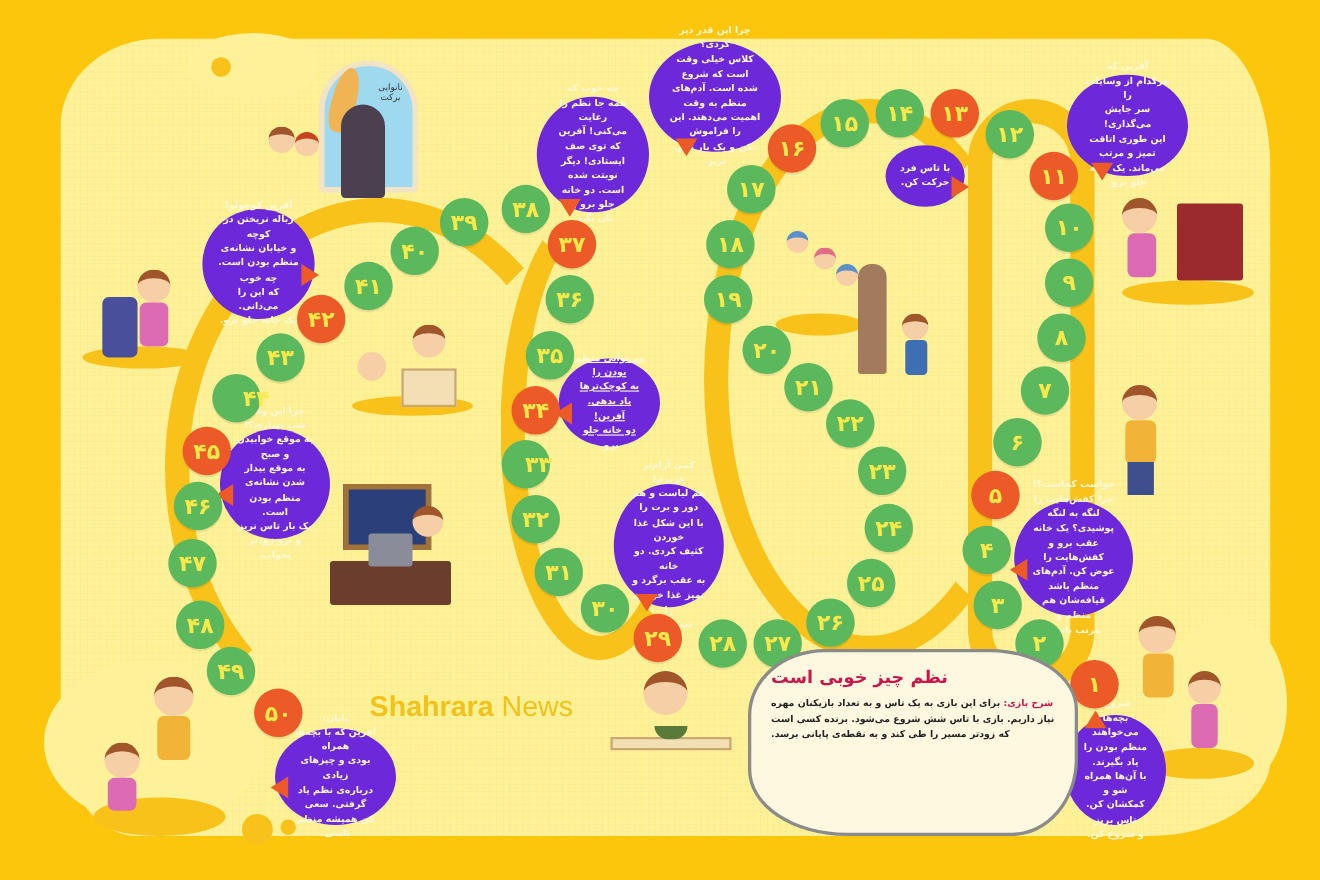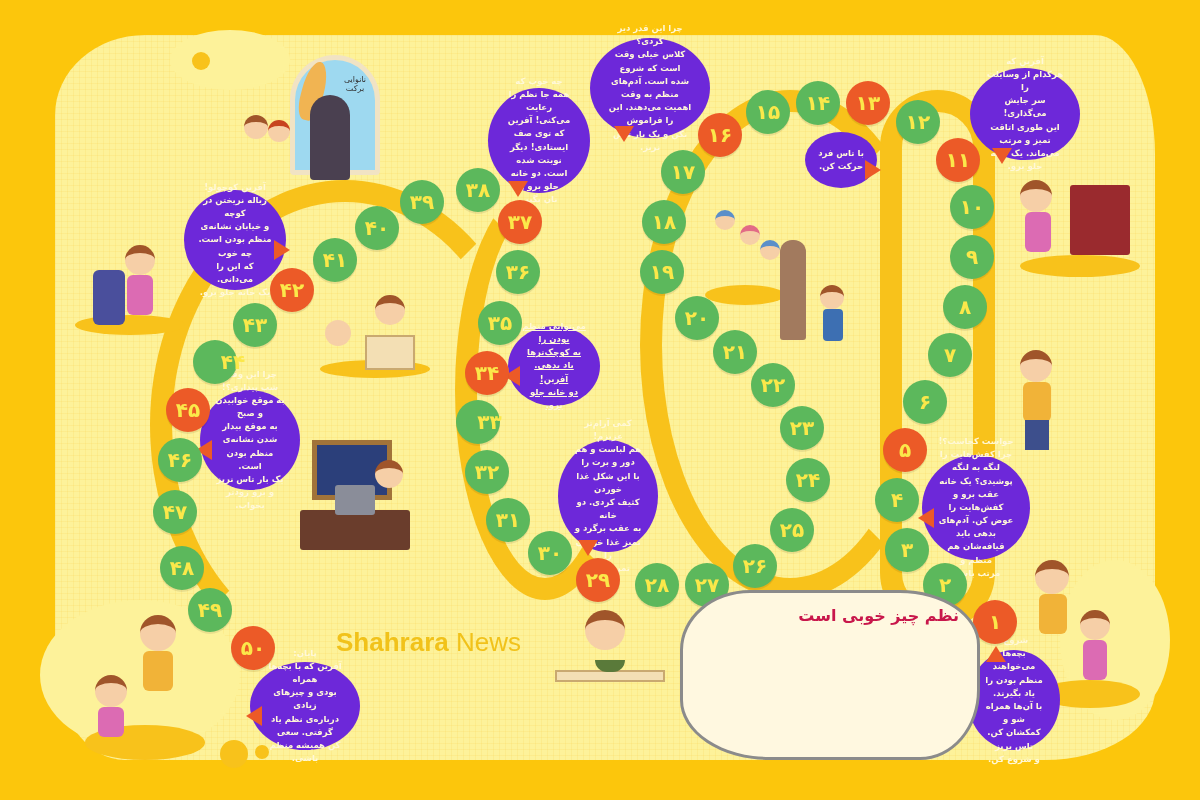--- a/index.html
+++ b/index.html
@@ -37,21 +37,21 @@
     content: ""; position: absolute; width: 0; height: 0;
     border: 10px solid transparent;
   }
   .tail-left::after { left: -14px; top: 50%; border-right: 16px solid #ec5a27; }
   .tail-right::after { right: -14px; top: 50%; border-left: 16px solid #ec5a27; }
   .tail-down::after { bottom: -14px; left: 20%; border-top: 16px solid #ec5a27; }
   .tail-up::after { top: -14px; left: 20%; border-bottom: 16px solid #ec5a27; }
   .info-cloud {
     position: absolute; left: 680px; top: 590px; width: 300px; height: 170px;
     background: #fff8e0; border: 3px solid #8b8b8b; border-radius: 70px 80px 60px 90px / 60px 55px 70px 60px;
-    direction: rtl; text-align: right; padding: 10px 18px;
+    direction: rtl; text-align: left; padding: 10px 18px;
     font-size: 8.5px; line-height: 1.65; color: #222; font-weight: bold;
   }
   .info-title { color: #c8174b; font-size: 16px; font-weight: bold; margin-bottom: 4px; }
   .info-label { color: #c8174b; }
   .watermark {
     position: absolute; left: 336px; top: 627px; font-family: "Liberation Sans", sans-serif;
     font-size: 26px; color: #f1c21a;
   }
   .watermark b { font-weight: bold; }
   .scene { position: absolute; }
@@ -159,21 +159,21 @@
       <span>کمکشان کن. تاس بریز</span>
       <span>و شروع کن.</span>
     </div>
   </div>
 <div class="bubble tail-left" style="left:922px;top:455px;width:108px;height:105px;">
     <div>
       <span>حواست کجاست؟!</span>
       <span>چرا کفش‌هایت را لنگه به لنگه</span>
       <span>پوشیدی؟ یک خانه عقب برو و</span>
       <span>کفش‌هایت را عوض کن. آدم‌های</span>
-      <span>بدهی باید قیافه‌شان هم منظم و</span>
+      <span>منظم باشد قیافه‌شان هم منظم و</span>
       <span>مرتب باشد.</span>
     </div>
   </div>
 <div class="bubble tail-down" style="left:970px;top:68px;width:110px;height:92px;">
     <div>
       <span>آفرین که</span>
       <span>هرکدام از وسایلت را</span>
       <span>سر جایش می‌گذاری!</span>
       <span>این طوری اتاقت تمیز و مرتب</span>
       <span>می‌ماند. یک خانه جلو برو.</span>
@@ -301,15 +301,19 @@
     <div class="cell orange" style="left: 188px; top: 410px;">۴۵</div>
     <div class="cell green" style="left: 180px; top: 460px;">۴۶</div>
     <div class="cell green" style="left: 175px; top: 512px;">۴۷</div>
     <div class="cell green" style="left: 182px; top: 568px;">۴۸</div>
     <div class="cell green" style="left: 210px; top: 610px;">۴۹</div>
     <div class="cell orange" style="left: 253px; top: 648px;">۵۰</div>
   </div>
 
 <div class="info-cloud">
   <div class="info-title">نظم چیز خوبی است</div>
+  <div>
+    <span class="info-label">شرح بازی:</span>
+    <span>برای این بازی به یک تاس و به تعداد بازیکنان مهره نیاز داریم. بازی با تاس شش شروع می‌شود. برنده کسی است که زودتر مسیر را طی کند و به نقطه‌ی پایانی برسد.</span>
+  </div>
 </div>
 
 <div class="watermark"><b>Shahrara</b><span> News</span></div>
 
 </body></html>

